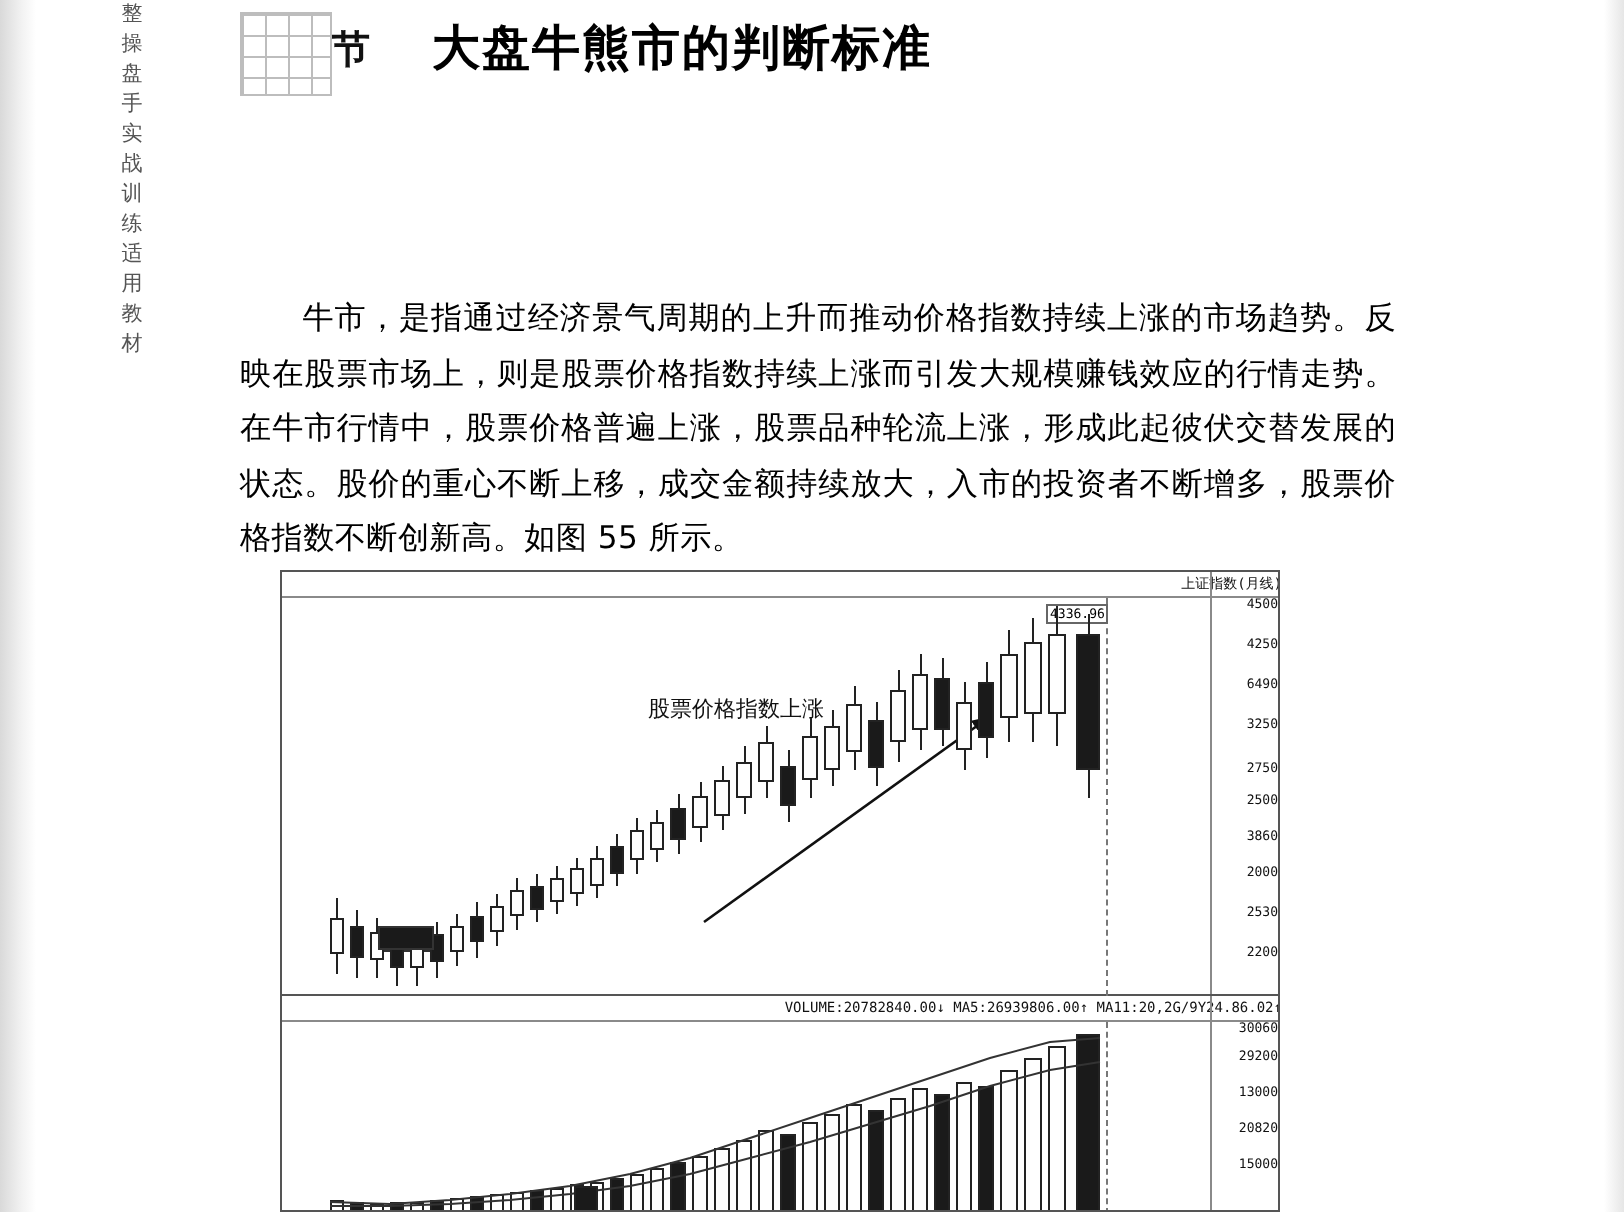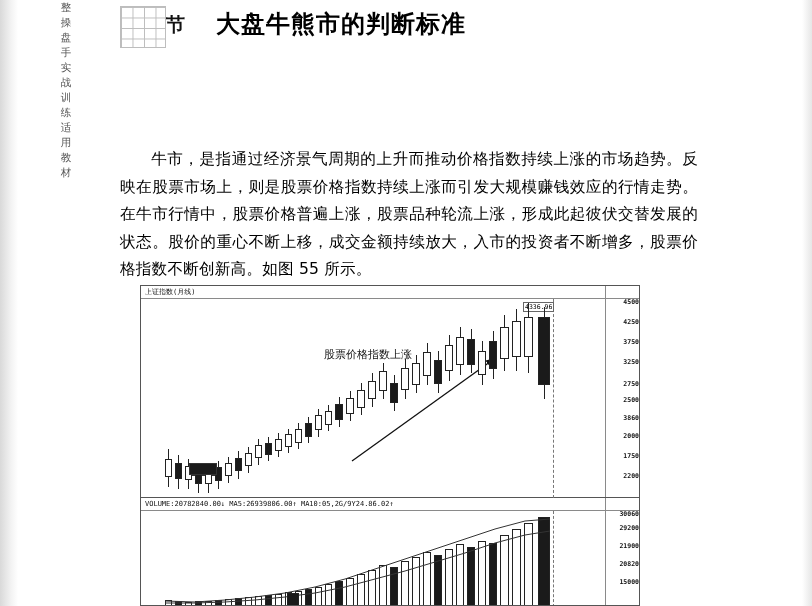--- a/index.html
+++ b/index.html
@@ -140,21 +140,21 @@
     position: absolute;
     left: 140px;
     top: 285px;
     width: 500px;
     height: 321px;
     background: #ffffff;
     border: 1px solid #555;
     box-sizing: border-box;
     overflow: hidden;
   }
-  .fig-inner { position: absolute; inset: 0; }
+  .fig-inner { position: absolute; inset: 0; text-align: right; }
 
   .chart-price {
     position: absolute;
     left: 0; top: 0;
     width: 500px; height: 212px;
     border-bottom: 1px solid #555;
     box-sizing: border-box;
   }
   .chart-vol {
     position: absolute;
@@ -183,21 +183,20 @@
     border-left: 1px solid #8a8a8a;
     box-sizing: border-box;
     font-family: "DejaVu Sans Mono", monospace;
     font-size: 6.5px;
     color: #111;
   }
   .scale-col div {
     position: absolute;
     right: 2px;
     white-space: nowrap;
-    font-weight: bold;
   }
   .plot {
     position: absolute;
     left: 0; top: 13px;
     right: 36px; bottom: 0;
   }
 
   
   .cndl { position: absolute; box-sizing: border-box; }
   .cndl .wick {
@@ -288,27 +287,27 @@
 
   <div class="figure">
     <div class="fig-inner">
 
       <div class="chart-price">
         <div class="pane-head">上证指数(月线)</div>
 
         <div class="scale-col">
           <div style="top:12px">4500</div>
           <div style="top:32px">4250</div>
-          <div style="top:52px">3750</div>
+          <div style="top:52px">6490</div>
           <div style="top:72px">3250</div>
           <div style="top:94px">2750</div>
           <div style="top:110px">2500</div>
           <div style="top:128px">3860</div>
           <div style="top:146px">2000</div>
-          <div style="top:166px">1750</div>
+          <div style="top:166px">2530</div>
           <div style="top:186px">2200</div>
         </div>
 
         <div class="plot">
 
           <div class="dash-v" style="left:412px; top:0; height:199px;"></div>
 
           <div class="price-tag" style="left:382px; top:3px;">4336.96</div>
 
           <div class="small-box" style="left:50px; top:168px;">998.23</div>
@@ -467,26 +466,26 @@
           <div class="cndl" style="left:397px;width:12px;top:8px;height:92px;">
             <div class="wick" style="top:0;height:92px;"></div>
               <div class="body down" style="top:10px;height:68px;"></div>
             </div>
 
           <div style="position:absolute;left:48px;top:164px;width:26px;height:10px;border:1px solid #333;background:#1a1a1a;"></div>
         </div>
       </div>
 
       <div class="chart-vol">
-        <div class="pane-head">VOLUME:20782840.00↓ MA5:26939806.00↑ MA10:05,2G/9Y24.86.02↑</div>
+        <div class="pane-head">VOLUME:20782840.00↓ MA5:26939806.00↑ MA11:20,2G/9Y24.86.02↑</div>
 
         <div class="scale-col">
           <div style="top:12px">30060</div>
           <div style="top:26px">29200</div>
-          <div style="top:44px">21900</div>
+          <div style="top:44px">13000</div>
           <div style="top:62px">20820</div>
           <div style="top:80px">15000</div>
           <div style="top:108px">11000</div>
         </div>
 
         <div class="plot">
           <div class="dash-v" style="left:412px; top:0; height:96px;"></div>
 
           <div class="vbar up" style="left:24px;width:7px;bottom:0;height:7px;"></div>
           <div class="vbar down" style="left:34px;width:7px;bottom:0;height:6px;"></div>

